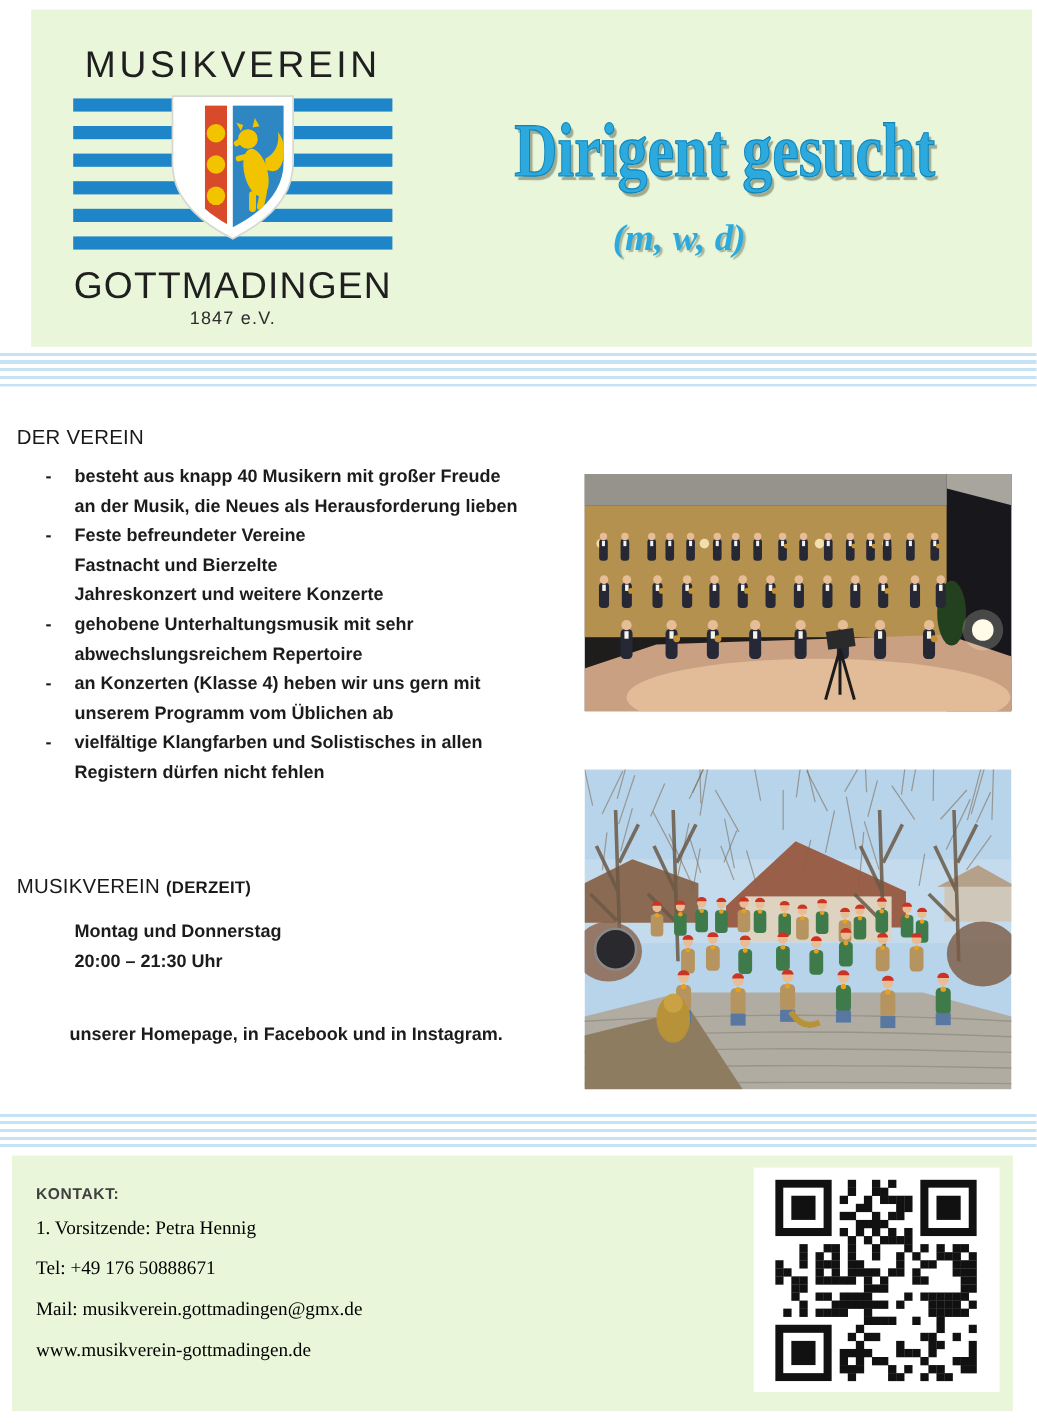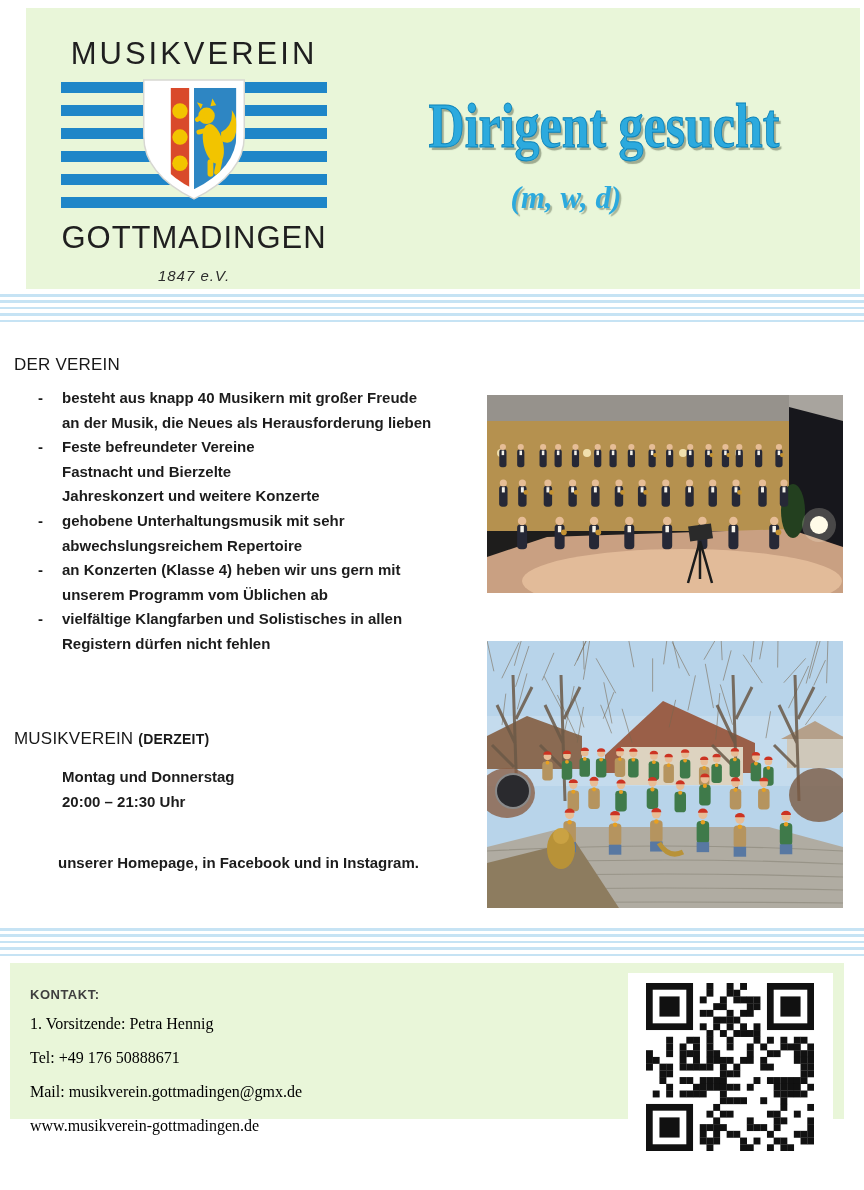--- a/index.html
+++ b/index.html
@@ -9,21 +9,21 @@
   
   .panel{position:absolute;background:#e9f6d9;}
   #header{left:26px;top:8px;width:834px;height:281px;}
   #logo{position:absolute;left:30px;top:26px;width:276px;text-align:center;}
   .org-top{font-size:31px;letter-spacing:3px;color:#1f1f1f;font-weight:400;line-height:40px;white-space:nowrap;}
   .stripes{position:relative;width:266px;margin:8px auto 0;}
   .stripe{height:11px;background:#1e86c8;margin-bottom:12px;}
   .stripe:last-child{margin-bottom:0;}
   #crest{position:absolute;left:50%;top:-6px;margin-left:-58px;width:116px;height:128px;}
   .org-bottom{font-size:31px;letter-spacing:1px;color:#1f1f1f;font-weight:400;line-height:36px;margin-top:4px;white-space:nowrap;}
-  .org-founded{font-size:15px;color:#2d2d2d;letter-spacing:1px;margin-top:11px;font-style:italic;}
+  .org-founded{font-size:15px;color:#2d2d2d;letter-spacing:1px;margin-top:1px;}
 
   #title-block{position:absolute;left:320px;top:66px;width:516px;text-align:center;}
   #main-title{font-family:cursive;font-size:64px;font-weight:bold;color:#2caade;line-height:104px;white-space:nowrap;
               transform:scaleX(.78);transform-origin:center;
               text-shadow:3px 3px 1px rgba(140,152,126,.8);-webkit-text-stroke:1px #0e84ba;}
   #sub-title{font-family:cursive;font-size:31px;font-style:italic;font-weight:bold;color:#2caade;
              text-shadow:2px 2px 1px rgba(140,152,126,.7);margin-top:2px;transform:translateX(-38px);}
 
   
   .staff{position:absolute;left:0;width:864px;height:28px;
@@ -44,21 +44,21 @@
   #info-block{position:absolute;left:58px;top:850px;font-size:15px;font-weight:bold;line-height:25.5px;}
   #info-block .lt{color:#8a8a8a;font-weight:400;}
 
   
   .photo{position:absolute;left:487px;overflow:hidden;}
   #photo1{top:395px;width:356px;height:198px;}
   #photo2{top:641px;width:356px;height:267px;}
   .photo svg{display:block;}
 
   
-  #footer{left:10px;top:963px;width:834px;height:156px;}
+  #footer{left:10px;top:963px;width:834px;height:213px;}
   #kontakt-head{position:absolute;left:20px;top:24px;font-size:13px;font-weight:bold;color:#3f3f3f;letter-spacing:.5px;}
   #contact-lines{position:absolute;left:20px;top:44px;font-family:cursive;font-size:16px;color:#000000;line-height:34px;white-space:nowrap;}
   #qr-box{position:absolute;left:618px;top:10px;width:205px;height:187px;background:#ffffff;}
   #qr-box svg{position:absolute;left:18px;top:10px;}
 </style>
 </head>
 <body>
 
 <div id="page">
 

